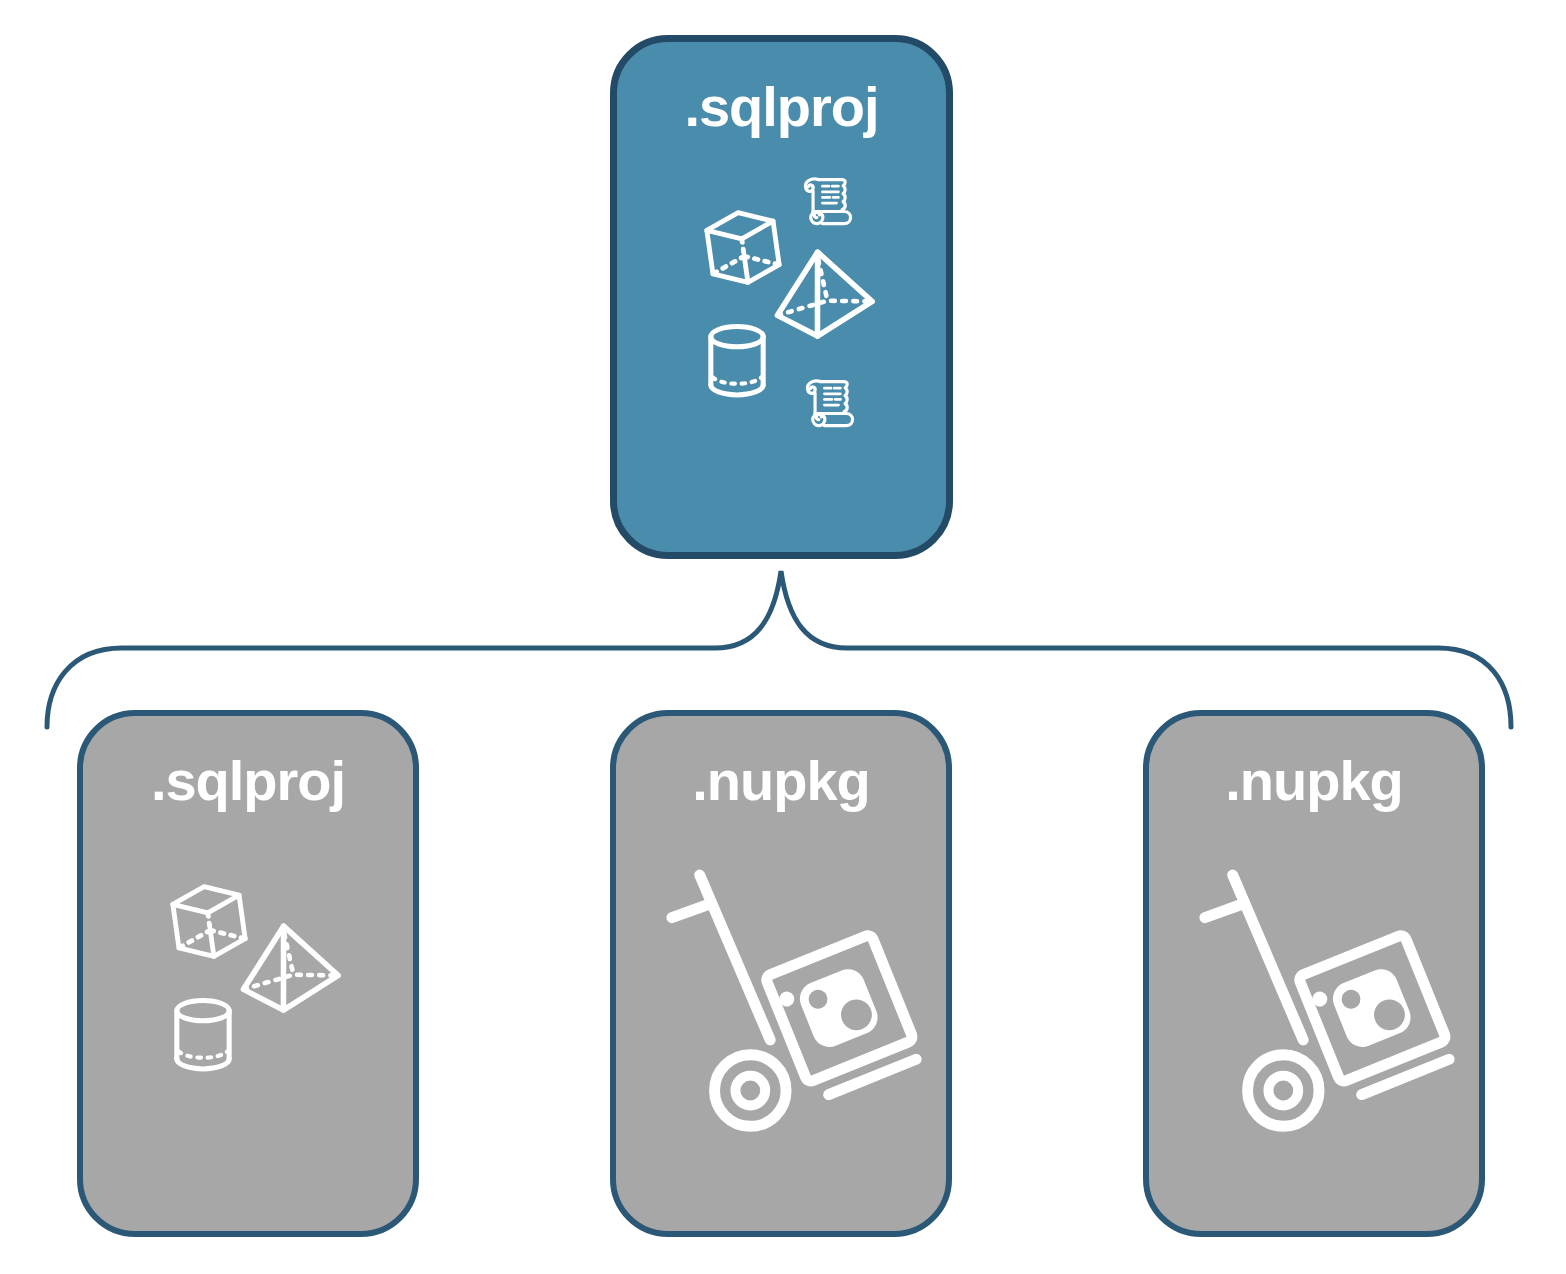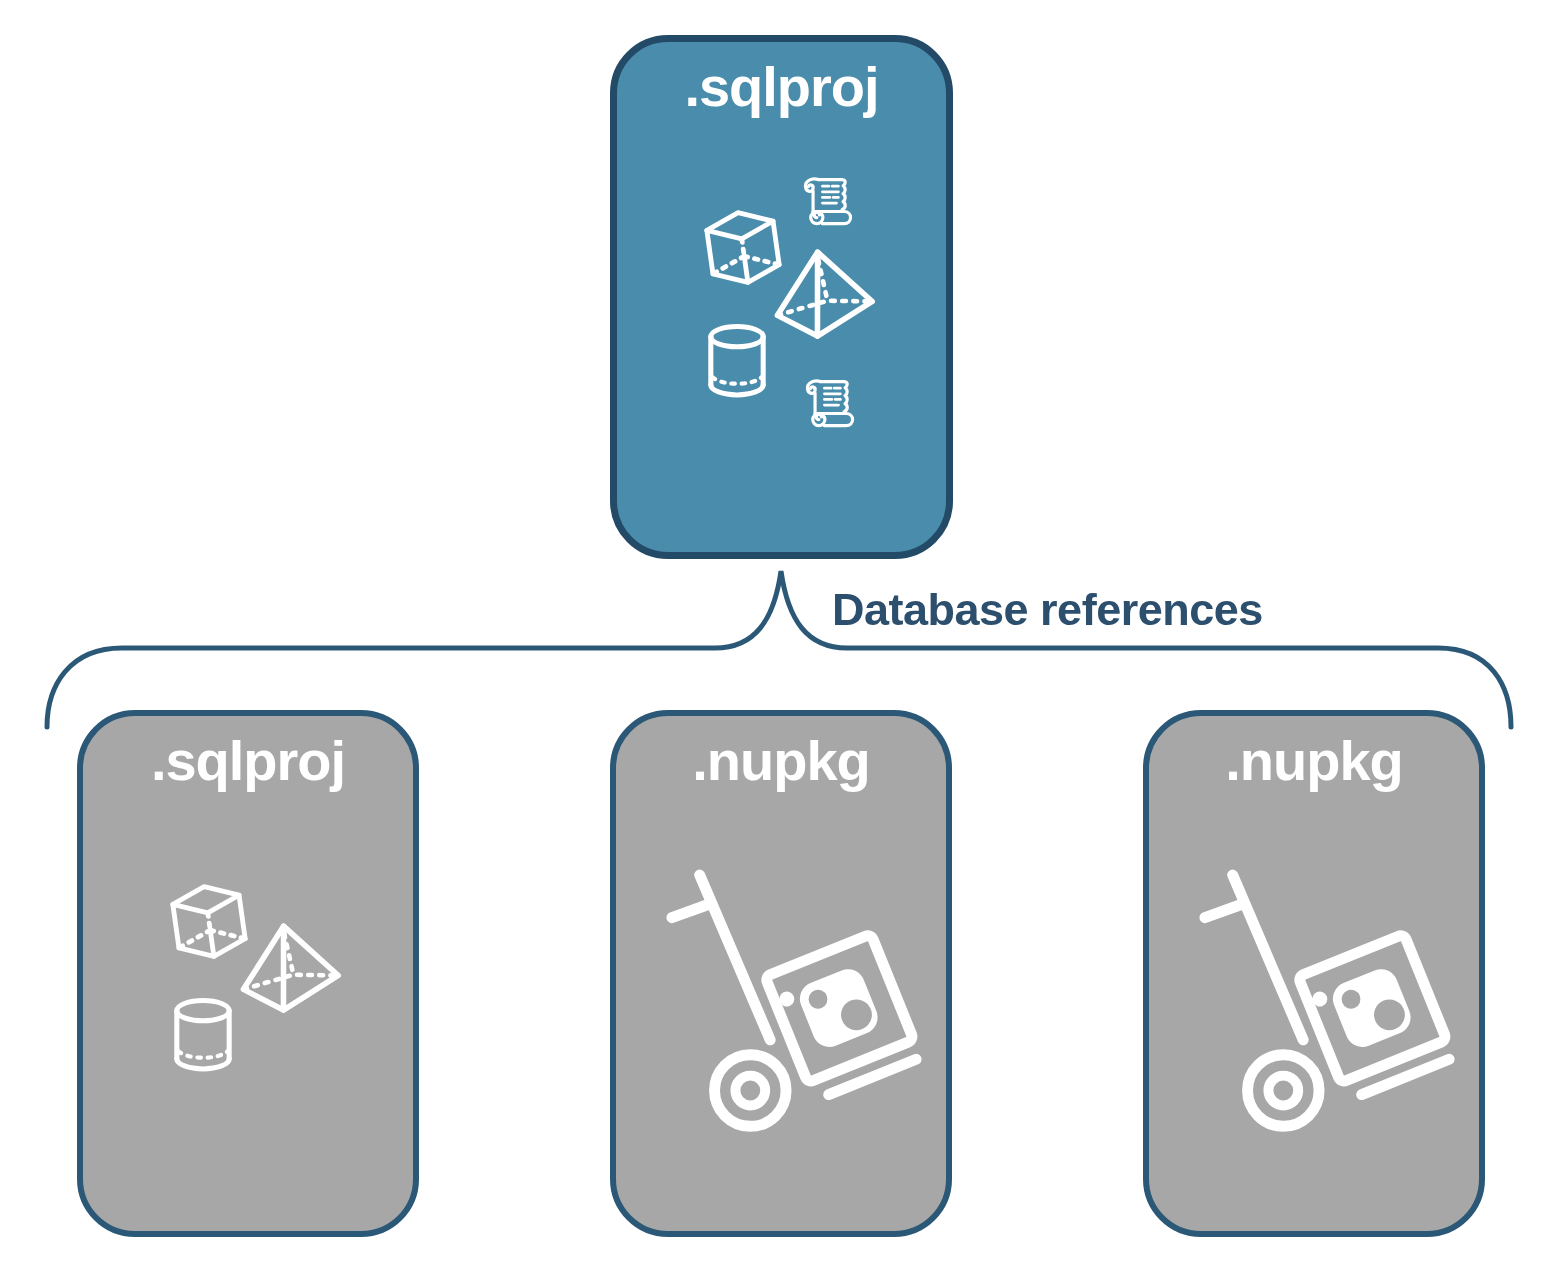--- a/index.html
+++ b/index.html
@@ -15,21 +15,21 @@
   }
   .node-child{
     top:710px;width:342px;height:527px;
     background:var(--child-node-fill,#a7a7a7);
     border:6px solid var(--child-node-border,#2b5877);
   }
   .node-child.pos-0{left:77px;}
   .node-child.pos-1{left:610px;}
   .node-child.pos-2{left:1143px;}
   .node-title{
-    margin-top:14px;text-align:center;
+    margin-top:34px;text-align:center;
     font-size:56px;font-weight:800;letter-spacing:-1px;line-height:1.1;
     color:var(--node-title-text,#ffffff);
   }
   .icon{position:absolute;overflow:visible;}
   .ic-cube{left:82px;top:158px;}
   .ic-scroll-1{left:182px;top:132px;}
   .ic-pyramid{left:156px;top:206px;}
   .ic-cylinder{left:86px;top:282px;}
   .ic-scroll-2{left:184px;top:334px;}
   .ic-truck{left:32px;top:148px;}
@@ -134,21 +134,20 @@
     <svg class="icon ic-scroll-2" width="60" height="60" viewBox="0 0 64 64">
         <use href="#sym-scroll"></use>
       </svg>
   </div>
 
   <svg id="brace" viewBox="0 0 1566 1274">
     <path d="M47,727 C47,685 70,648 122,648 L715,648 C755,648 774,620 781,571
              C788,620 807,648 847,648 L1438,648 C1490,648 1511,685 1511,727" fill="none" stroke="var(--connector,#2b5877)" stroke-width="5" stroke-linecap="round"></path>
   </svg>
 
-  <div id="connector-label">Database references</div>
 
   <div class="node node-child pos-0">
     <div class="node-title">.sqlproj</div>
     <svg class="icon ic-cube" width="88" height="95" viewBox="0 0 100 108">
         <use href="#sym-cube"></use>
       </svg>
     <svg class="icon ic-pyramid" width="104" height="93" viewBox="0 0 112 100">
         <use href="#sym-pyramid"></use>
       </svg>
     <svg class="icon ic-cylinder" width="68" height="76" viewBox="0 0 80 90">

